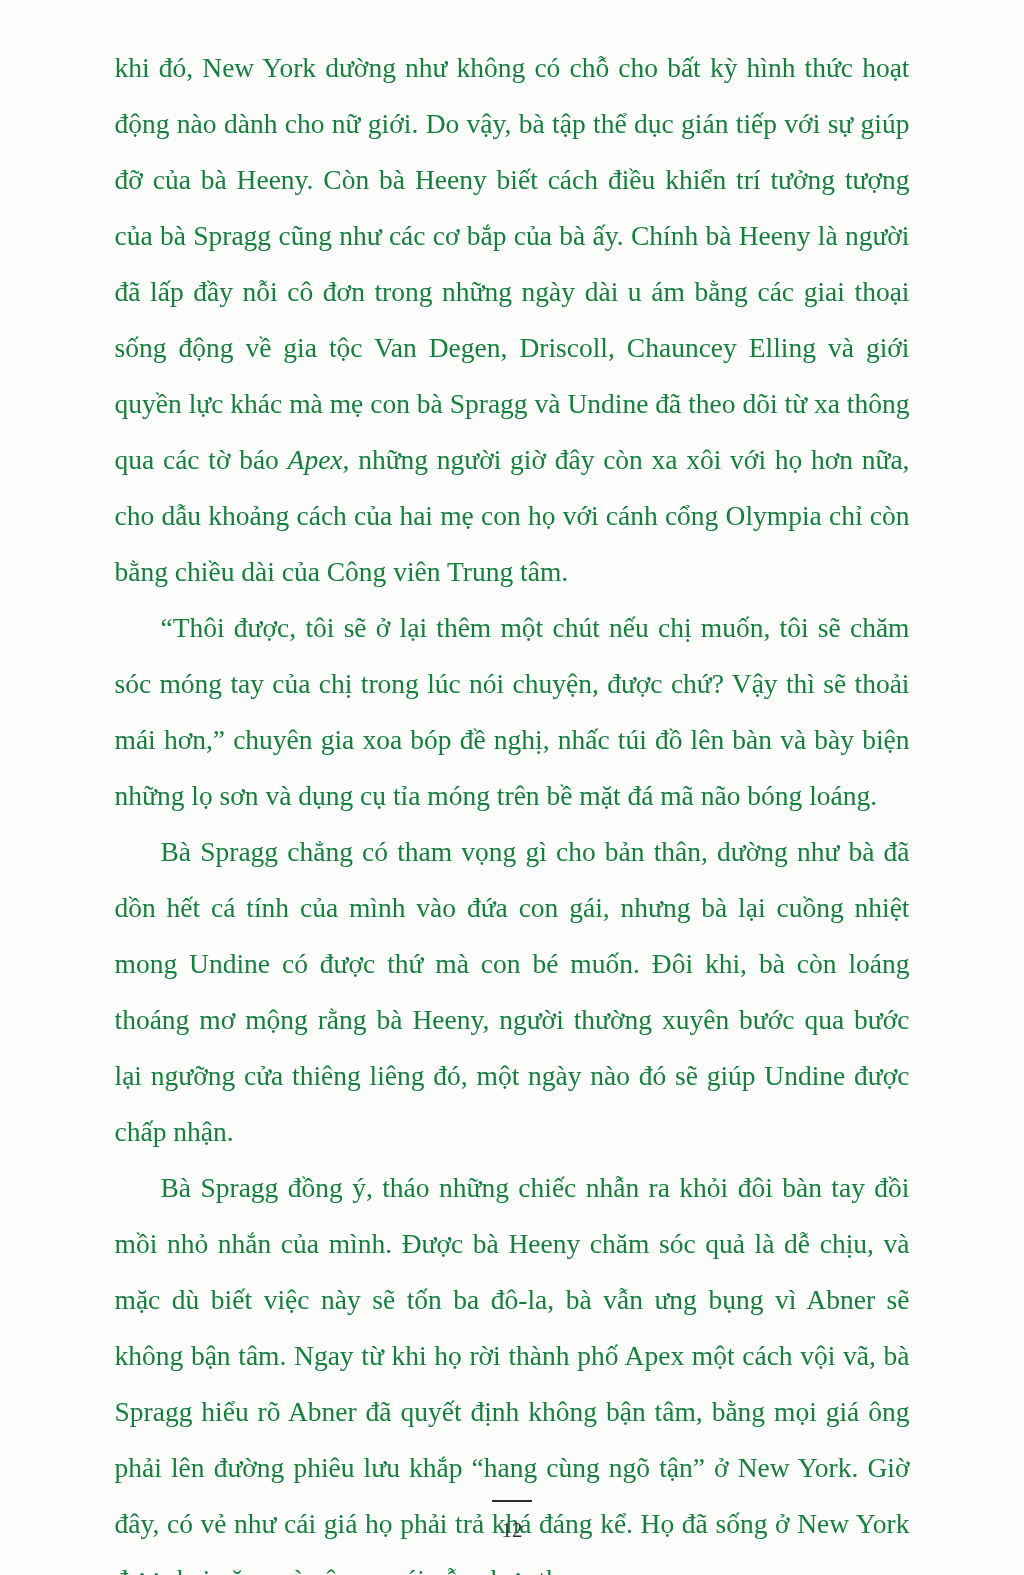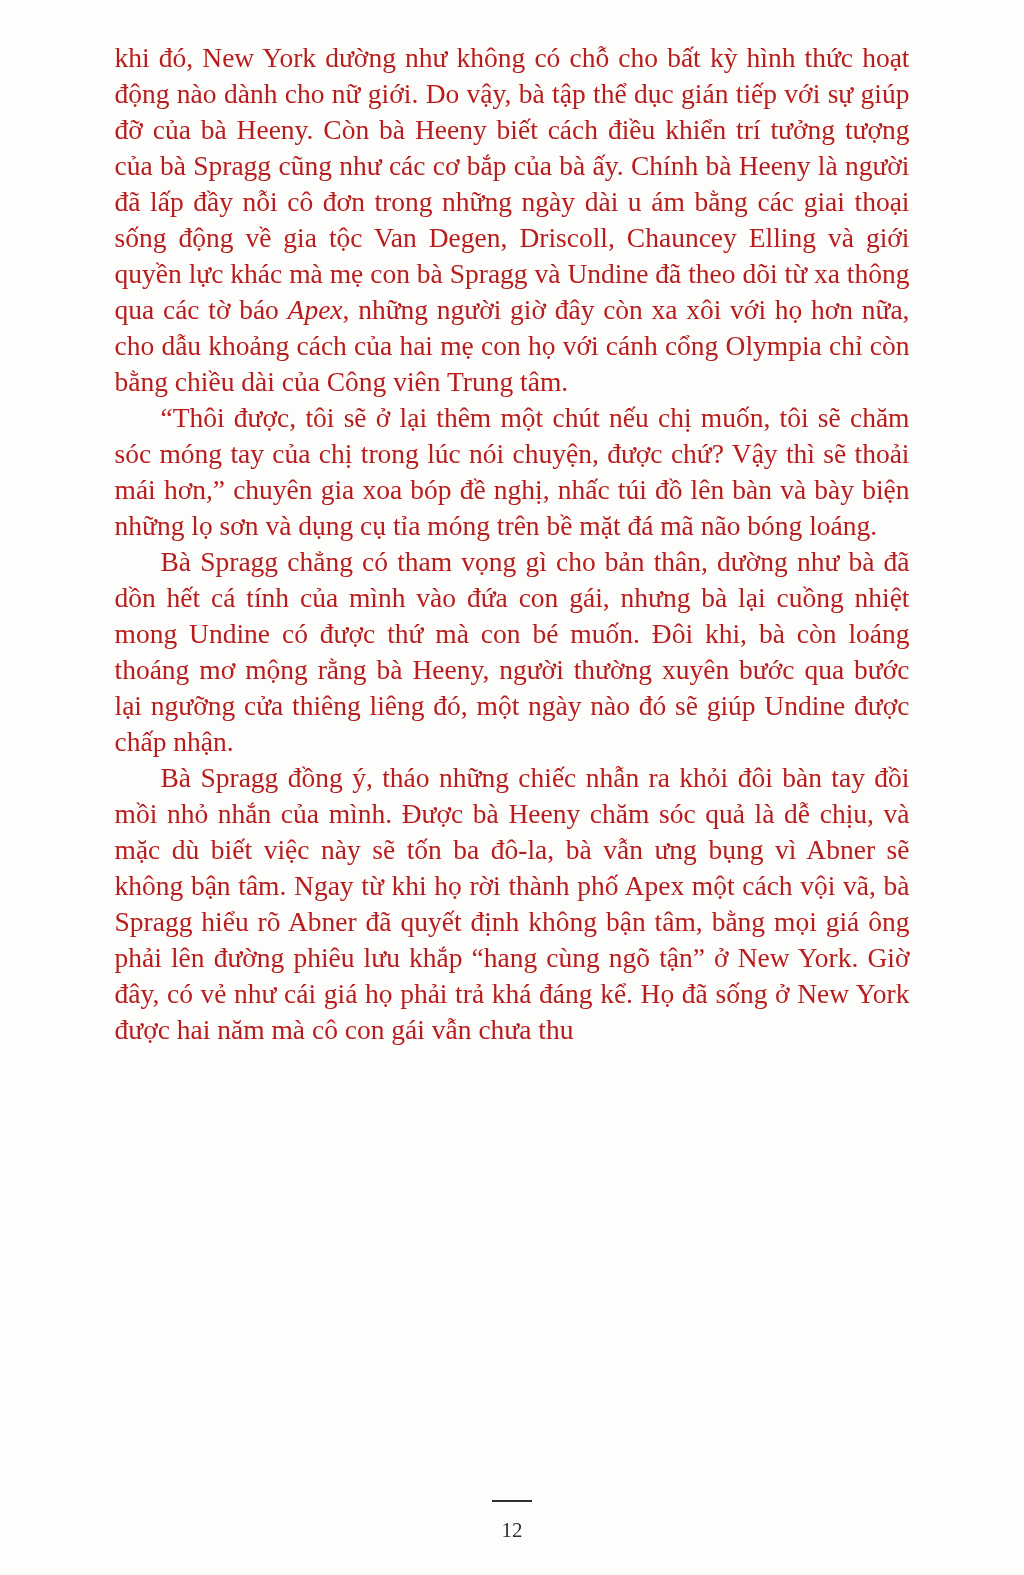--- a/index.html
+++ b/index.html
@@ -38,22 +38,22 @@
     font-weight: 400;
   }
   .body-text {
     width: 795px;
     margin: 40px auto 0 auto;
   }
   .body-text p {
     margin: 0;
     text-align: justify;
     font-size: 27.5px;
-    line-height: 36px;
-    color: #b91c1c;
+    line-height: 56px;
+    color: #15803d;
   }
   .body-text p.indent {
     text-indent: 46px;
   }
   .italic {
     font-style: italic;
   }
   .page-footer {
     position: absolute;
     left: 0;

